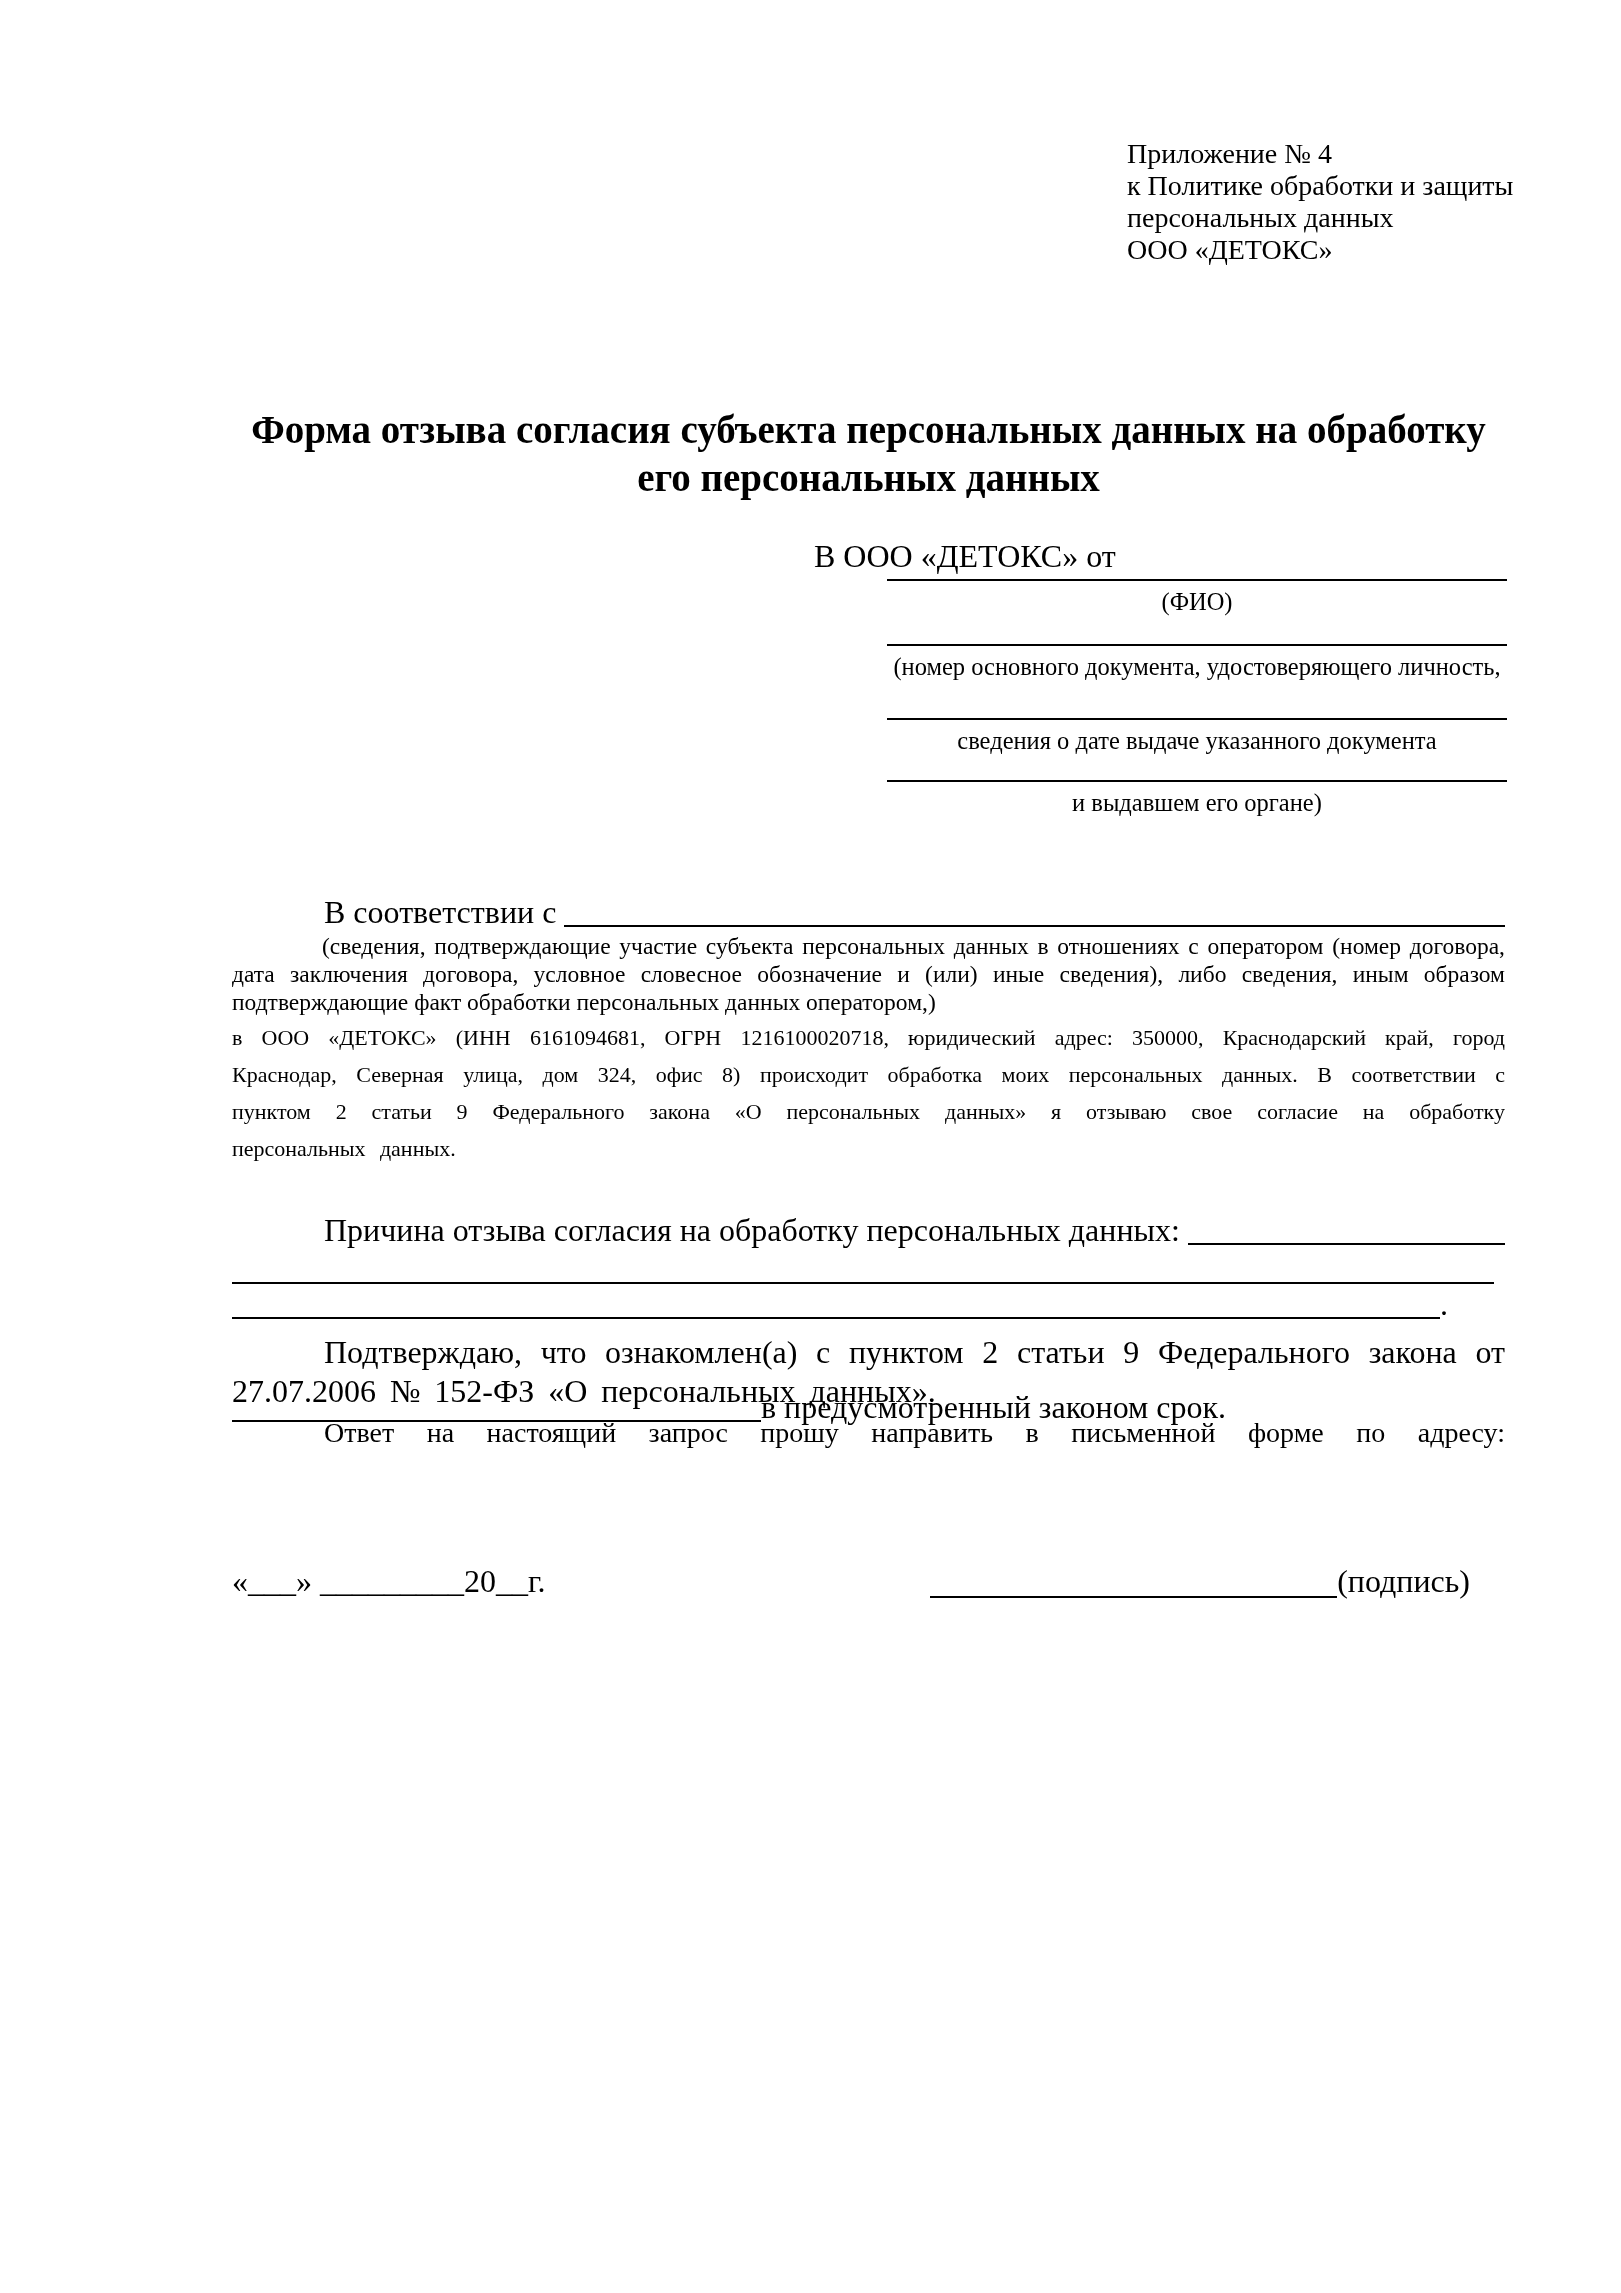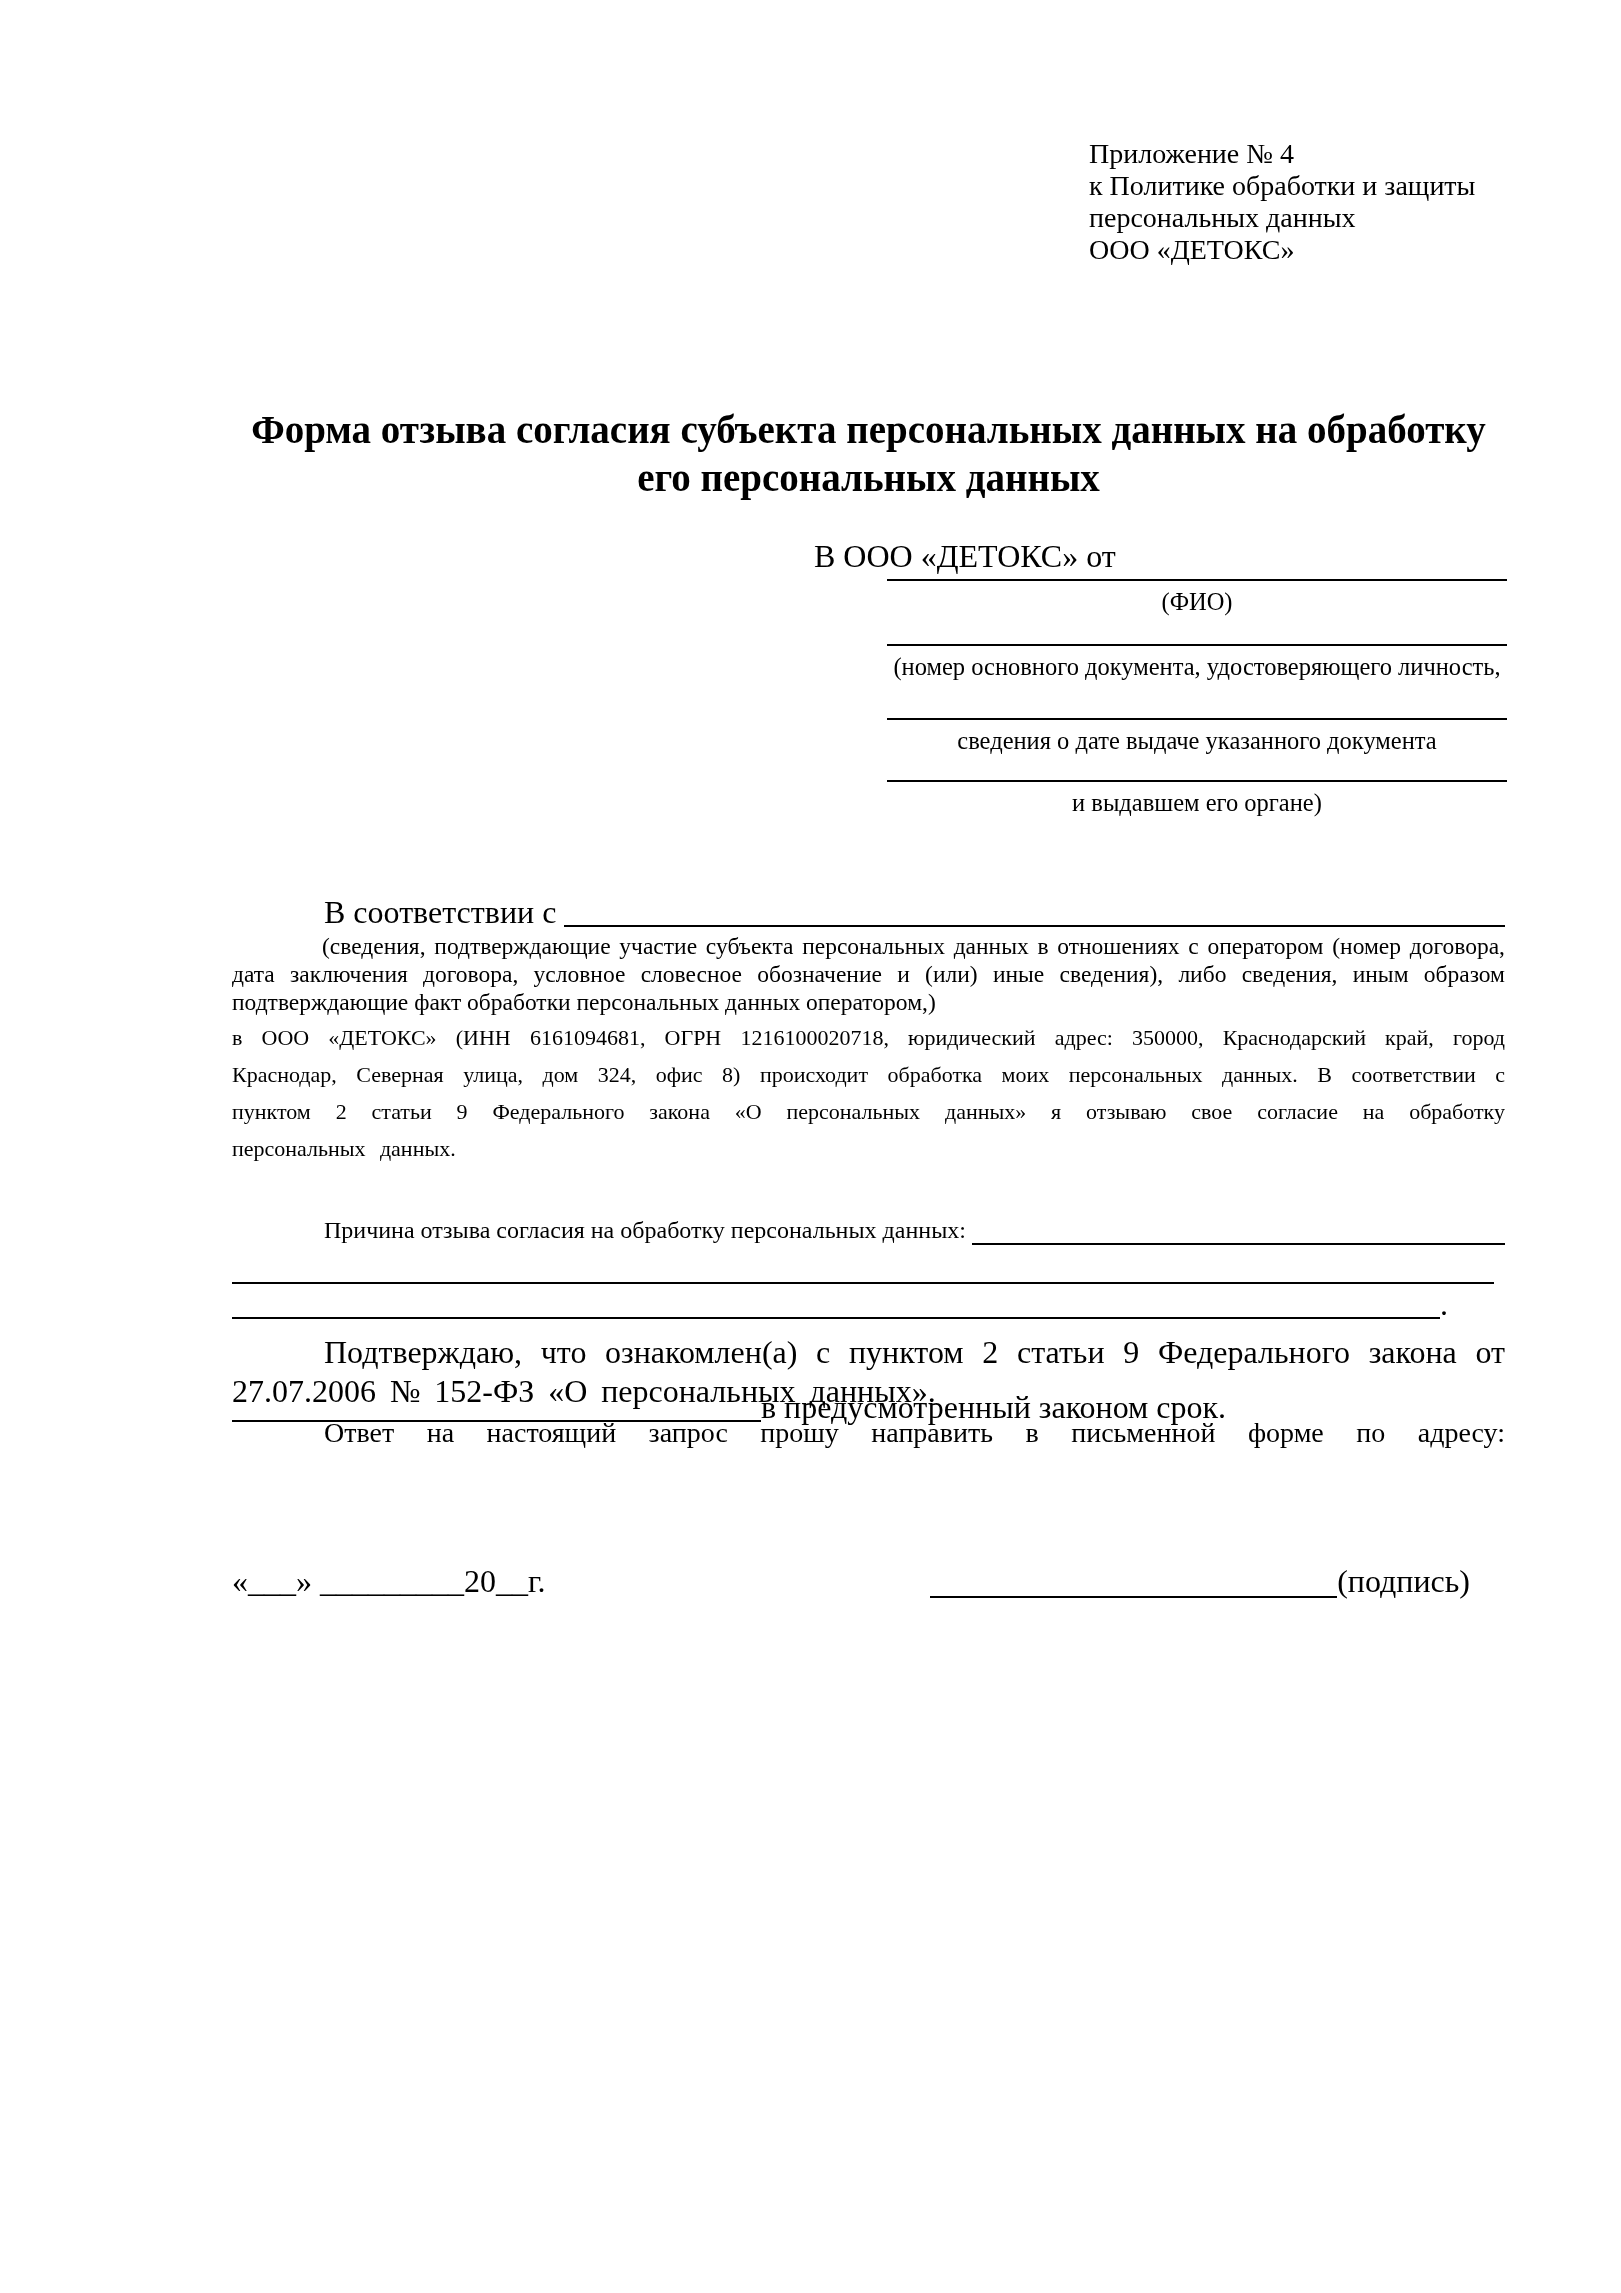--- a/index.html
+++ b/index.html
@@ -9,21 +9,21 @@
     width:1621px; height:2294px;
     margin:0 auto;
     background:#ffffff;
     color:#000;
     font-family:"Liberation Serif","DejaVu Serif",serif;
     overflow:hidden;
   }
   .abs { position:absolute; }
 
   
-  .appendix { left:1089px; top:138px; font-size:28px; line-height:32px; }
+  .appendix { left:1127px; top:138px; font-size:28px; line-height:32px; }
 
   
   .doc-title {
     left:232px; top:406px; width:1273px;
     text-align:center; font-weight:700;
     font-size:39px; line-height:48px;
   }
 
   
   .recipient-to { left:814px; top:538px; font-size:32px; line-height:37px; }
@@ -44,21 +44,21 @@
     font-size:23.5px; line-height:28px;
     text-align:justify; text-indent:90px;
   }
 
   .body-par {
     left:232px; top:1019px; width:1273px;
     font-size:22px; line-height:37px;
     text-align:justify; word-spacing:8.8px;
   }
 
-  .reason-row { left:232px; top:1213px; width:1273px; font-size:24px; line-height:35px; }
+  .reason-row { left:232px; top:1213px; width:1273px; font-size:32px; line-height:35px; }
 
   .blank1 { left:232px; top:1282px; width:1262px; height:0; border-top:2.9px solid #000; }
   .blank2 { left:232px; top:1287px; width:1273px; font-size:32px; line-height:35px; }
   .blank2 .uline { width:1208px; }
 
   .confirm-par {
     left:232px; top:1333px; width:1273px;
     font-size:32px; line-height:39px;
     text-align:justify; text-indent:92px; word-spacing:5.9px;
   }

